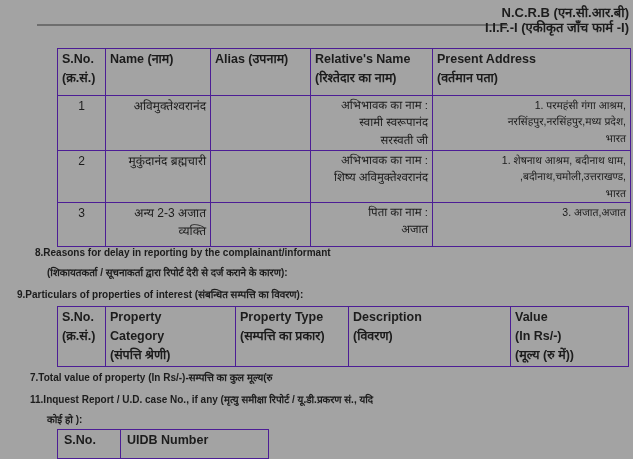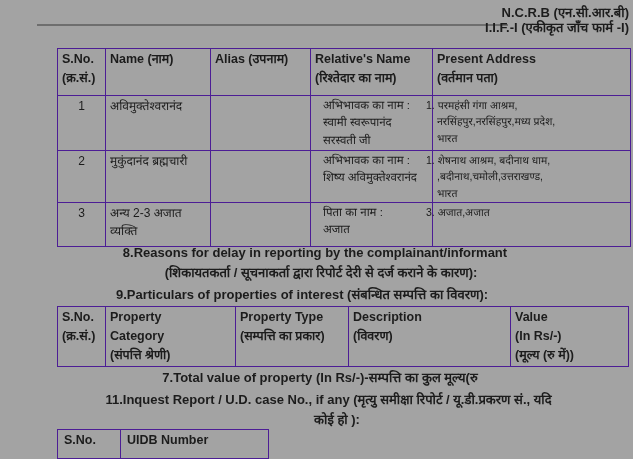--- a/index.html
+++ b/index.html
@@ -17,31 +17,31 @@
   table { border-collapse:collapse; table-layout:fixed; position:absolute; }
   th, td {
     border:1px solid #4c1d95; vertical-align:top; text-align:left;
     white-space:pre-line; padding:1px 4px; font-weight:normal;
   }
   th { font-weight:bold; }
 
   
   .t1 { left:57px; top:48px; width:573px; }
   .t1 th { font-size:12.5px; line-height:1.5; }
-  .t1 td { font-size:12px;   line-height:1.5; }
+  .t1 td { font-size:12px;   line-height:1.5;text-align:right; }
   .t1 .row-h  { height:47px; }
   .t1 .row-1  { height:55px; }
   .t1 .row-2  { height:48px; }
   .t1 .row-3  { height:44px; }
   .t1 td.sno  { text-align:center; }
   .t1 td.rel  { font-size:11.5px;padding-left:12px; }
   .t1 td.addr { font-size:10.5px; line-height:1.55; text-indent:-11px; }
 
   
-  .sec { position:absolute; font-size:13px; font-weight:bold; line-height:20px;text-align:center; }
+  .sec { position:absolute; font-size:10px; font-weight:bold; line-height:20px; }
   .sec-8  { left:35px; top:243px; width:560px; }
   .sec-8 .hi { margin-left:12px; }
   .sec-9  { left:17px; top:285px; width:570px; }
   .sec-10 { left:30px; top:368px; width:580px; }
   .sec-11 { left:30px; top:390px; width:580px; white-space:pre-line; padding-left:17px; text-indent:-17px; }
 
   
   .t2 { left:57px; top:306px; width:571px; }
   .t2 th { font-size:12.5px; line-height:1.5; }
   .t2 .row-h { height:60px; }

